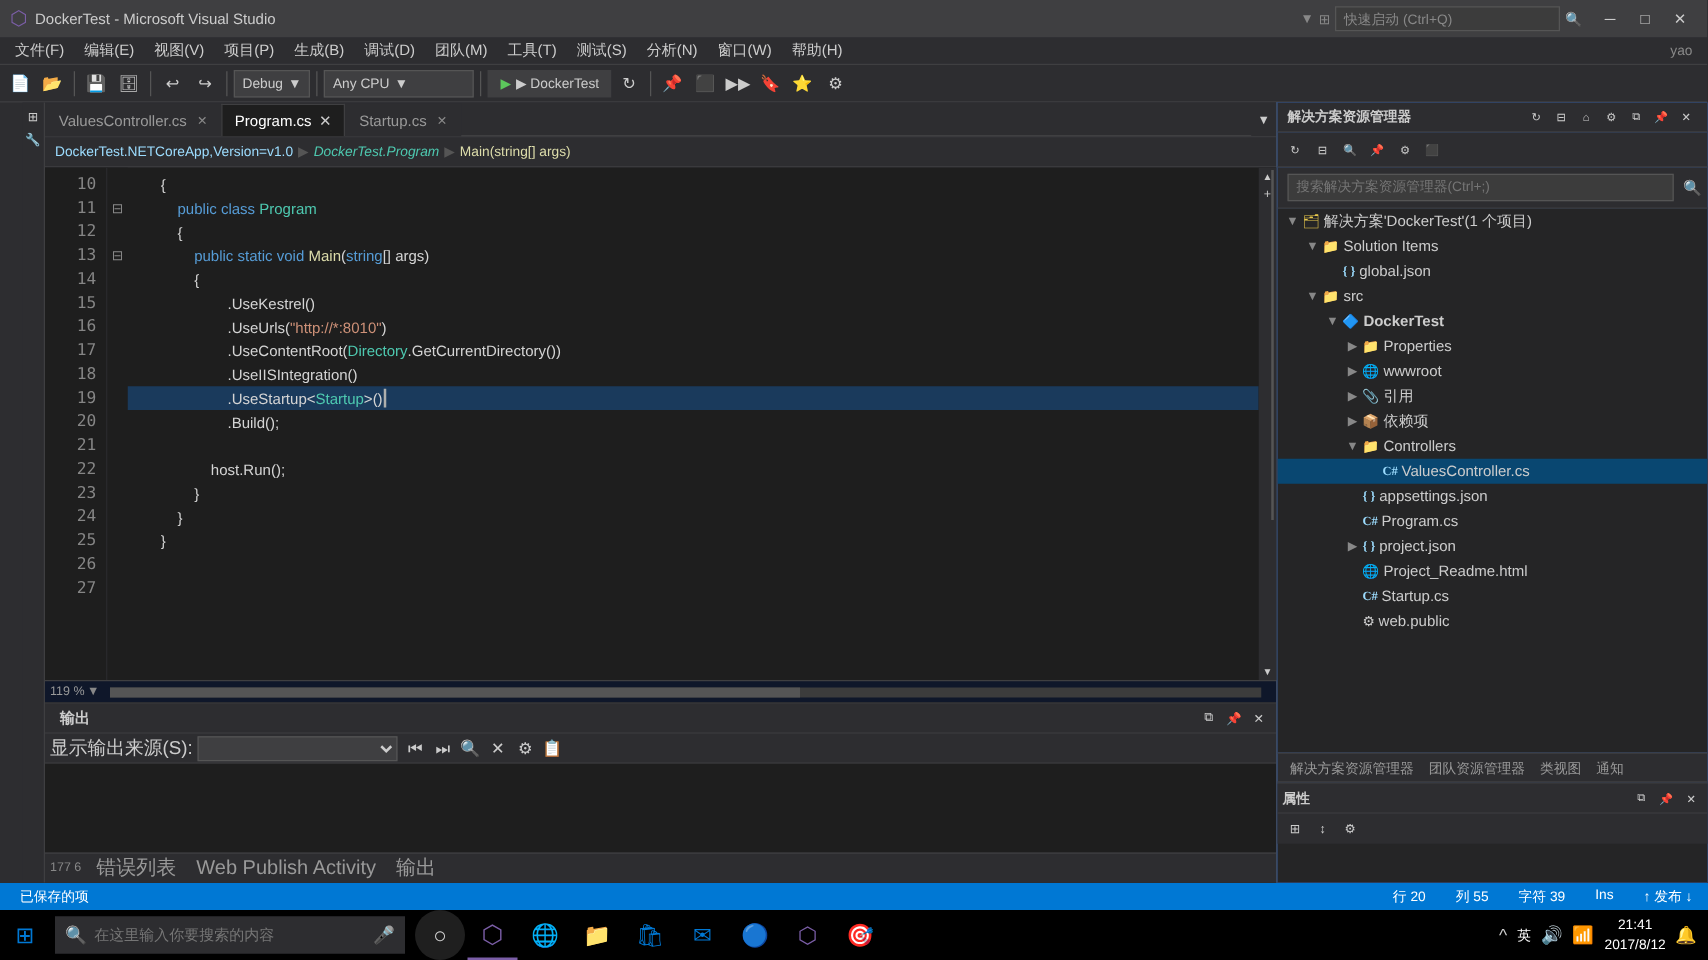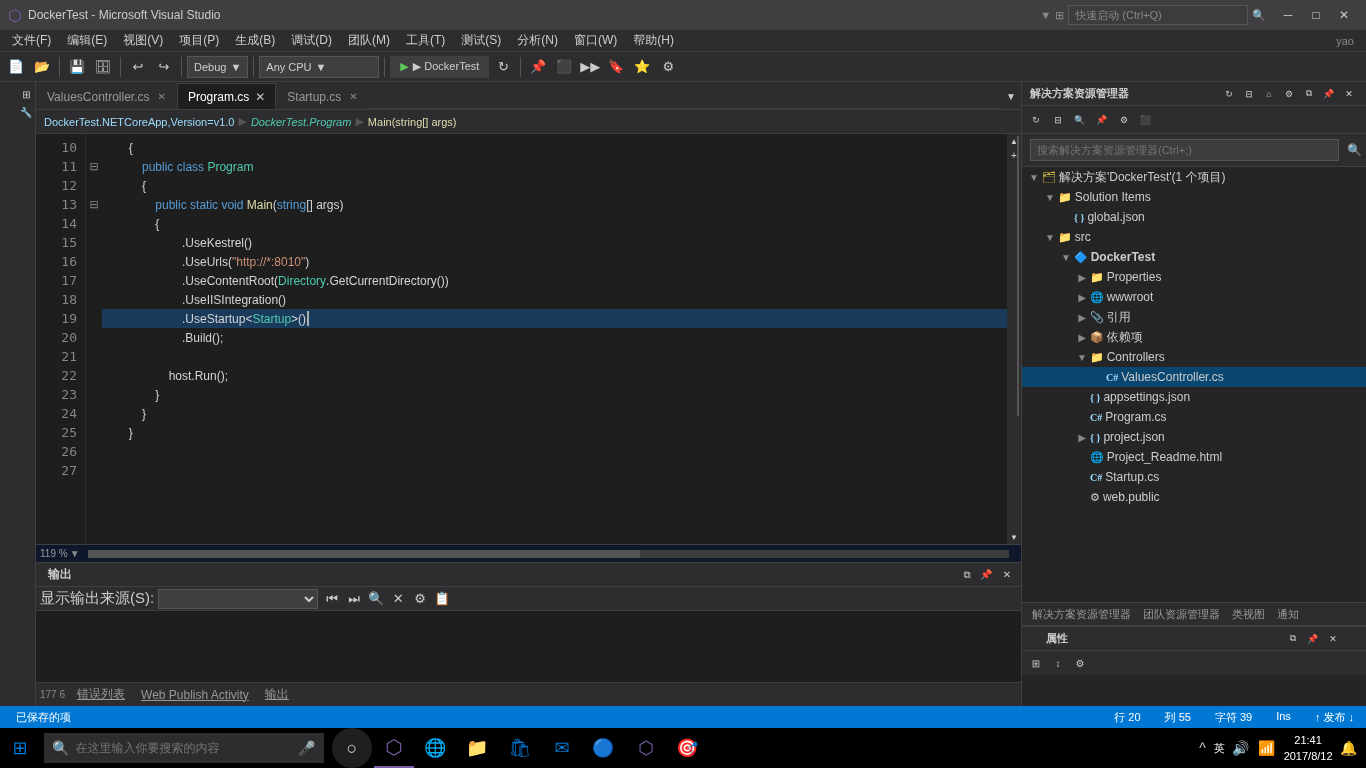--- a/index.html
+++ b/index.html
@@ -57,37 +57,37 @@
     
     #output-panel { height: 120px; background: #1e1e1e; border-top: 1px solid #3f3f41; display: flex; flex-direction: column; }
     #output-tabs { height: 24px; background: #2d2d30; display: flex; align-items: center; border-bottom: 1px solid #3f3f41; padding: 0 4px; }
     #output-title { padding: 0 8px; font-size: 12px; font-weight: bold; color: #ccc; }
     #output-toolbar { height: 24px; background: #2d2d30; display: flex; align-items: center; padding: 0 4px; border-bottom: 1px solid #3f3f41; }
     .out-dropdown { height: 20px; background: #3f3f41; border: 1px solid #555; color: #ccc; font-size: 11px; padding: 0 4px; min-width: 160px; }
     #output-content { flex: 1; overflow: auto; padding: 4px 8px; font-family: 'Consolas', monospace; font-size: 11px; color: #d4d4d4; background: #1e1e1e; }
 
     
     #bottom-tabs { height: 24px; background: #2d2d30; display: flex; align-items: center; padding: 0 4px; border-top: 1px solid #3f3f41; }
-    .bottom-tab { padding: 0 8px; height: 36px; display: flex; align-items: center; font-size: 12px; color: #999; cursor: pointer; text-decoration: underline; }
+    .bottom-tab { padding: 0 8px; height: 36px; display: flex; align-items: center; font-size: 16px; color: #999; cursor: pointer; }
 
     
     #solution-explorer { width: 345px; background: #3b82f6; border-left: 1px solid #3f3f41; display: flex; flex-direction: column; }
     #se-header { background: #2d2d30; height: 24px; display: flex; align-items: center; padding: 0 8px; font-size: 12px; color: #ccc; border-bottom: 1px solid #3f3f41; }
     #se-header-title { flex: 1; font-weight: bold; font-size: 11px; }
     #se-toolbar { background: #2d2d30; height: 28px; display: flex; align-items: center; padding: 0 4px; border-bottom: 1px solid #3f3f41; gap: 2px; }
     #se-search { background: #3c3c3c; border: 1px solid #555; color: #ccc; height: 22px; width: calc(100% - 8px); margin: 3px 4px; font-size: 11px; padding: 0 6px; }
     .tree-item { display: flex; align-items: center; height: 20px; padding-left: 4px; cursor: pointer; font-size: 12px; color: #ccc; white-space: nowrap; }
     .tree-item.selected { background: #094771; }
     .tree-item .indent { display: inline-block; }
     .tree-item .expand-icon { width: 16px; text-align: center; color: #888; font-size: 10px; }
     .tree-item .label { font-size: 12px; }
     #se-bottom-tabs { height: 24px; background: #2d2d30; display: flex; align-items: center; padding: 0 4px; border-top: 1px solid #3f3f41; border-bottom: 1px solid #3f3f41; }
     .se-btab { padding: 0 6px; font-size: 11px; color: #999; cursor: pointer; height: 24px; display: flex; align-items: center; }
     #properties-panel { height: 80px; background: #252526; border-top: 1px solid #3f3f41; }
-    #prop-header { background: #2d2d30; height: 24px; display: flex; align-items: center; padding: 0 24px; font-size: 11px; font-weight: bold; color: #ccc; border-bottom: 1px solid #3f3f41; }
+    #prop-header { background: #2d2d30; height: 24px; display: flex; align-items: center; padding: 0 4px; font-size: 11px; font-weight: bold; color: #ccc; border-bottom: 1px solid #3f3f41; }
     #prop-toolbar { background: #2d2d30; height: 24px; display: flex; align-items: center; padding: 0 4px; gap: 2px; }
 
     
     #status-bar { position: fixed; bottom: 0; left: 0; right: 0; height: 22px; background: #0078d4; display: flex; align-items: center; padding: 0 8px; font-size: 11px; color: #fff; gap: 16px; z-index: 100; }
     #status-bar .status-item { white-space: nowrap; cursor: pointer; padding: 0 4px; } 
 
     
     #win-taskbar { position: fixed; bottom: 0; left: 0; right: 0; height: 40px; background: #000; display: flex; align-items: center; z-index: 200; }
     #win-taskbar .start { width: 40px; height: 40px; display: flex; align-items: center; justify-content: center; cursor: pointer; }
     #win-taskbar .search-box { flex: 0 0 280px; height: 30px; background: #2d2d30; display: flex; align-items: center; padding: 0 8px; gap: 6px; border: none; margin: 0 4px; }

